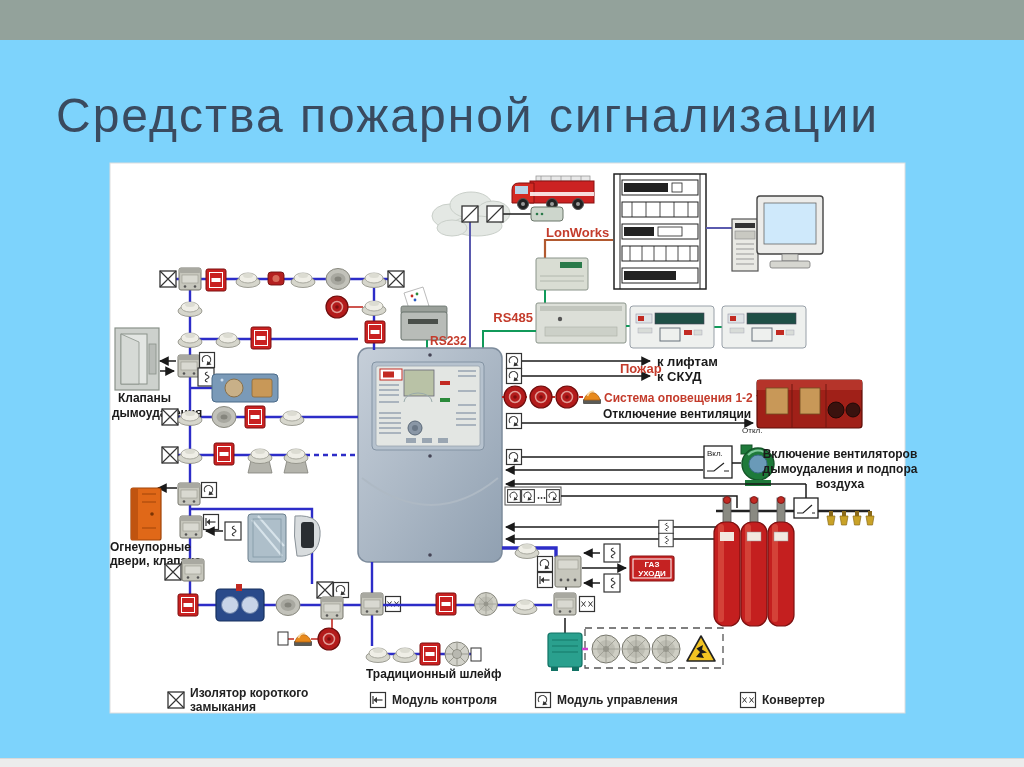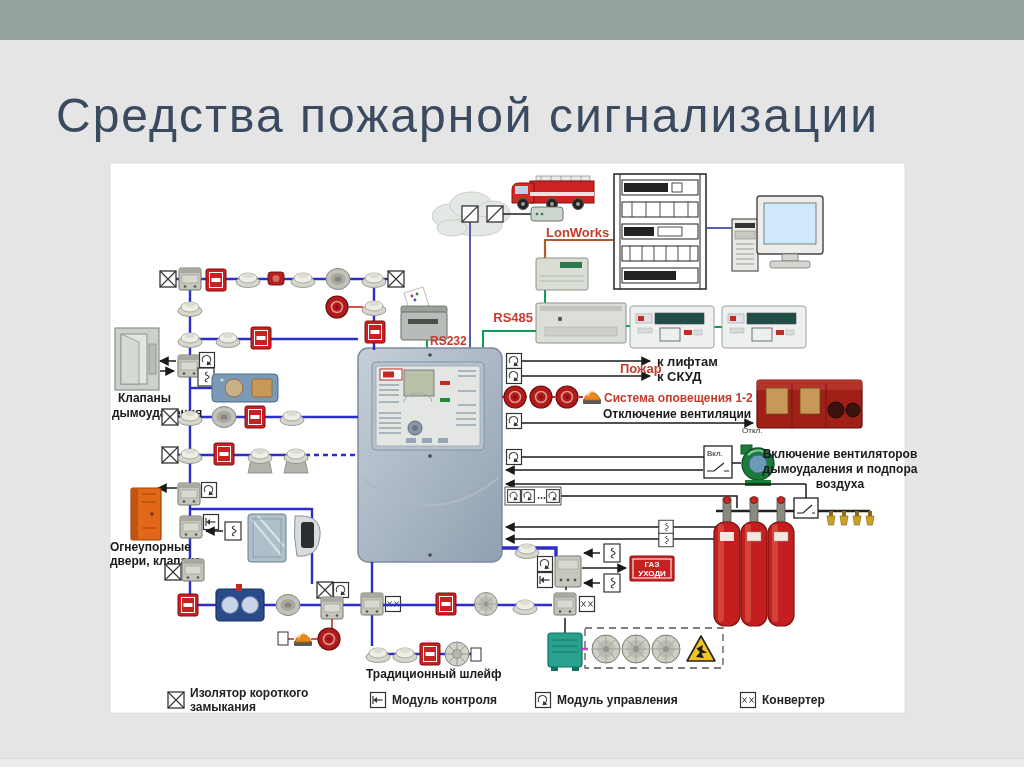--- a/index.html
+++ b/index.html
@@ -1,16 +1,16 @@
 <!DOCTYPE html>
 <html><head>
 <meta charset="utf-8">
 <style>
   html,body{margin:0;padding:0;background:#fff;}
-  .slide{position:relative;width:1024px;height:767px;overflow:hidden;background:#e5e5e5;
+  .slide{position:relative;width:1024px;height:767px;overflow:hidden;background:#7dd3fc;
          font-family:"Liberation Sans",sans-serif;}
   .topbar{position:absolute;left:0;top:0;width:1024px;height:40px;background:#93a29b;}
   .bottombar{position:absolute;left:0;top:758px;width:1024px;height:9px;background:#ececec;border-top:1px solid #d9d9d9;}
   .title{position:absolute;left:56px;top:88px;margin:0;font-size:48px;font-weight:400;
          letter-spacing:2px;color:#3a4a5f;white-space:nowrap;}
   svg.diagram{position:absolute;left:0;top:0;}
   
   .lnB{stroke:#2d2dc8;stroke-width:2.4;fill:none;}
   .lnBt{stroke:#2d2dc8;stroke-width:3.4;fill:none;}
   .lnBd{stroke:#2d2dc8;stroke-width:2.4;fill:none;stroke-dasharray:5 4;}

